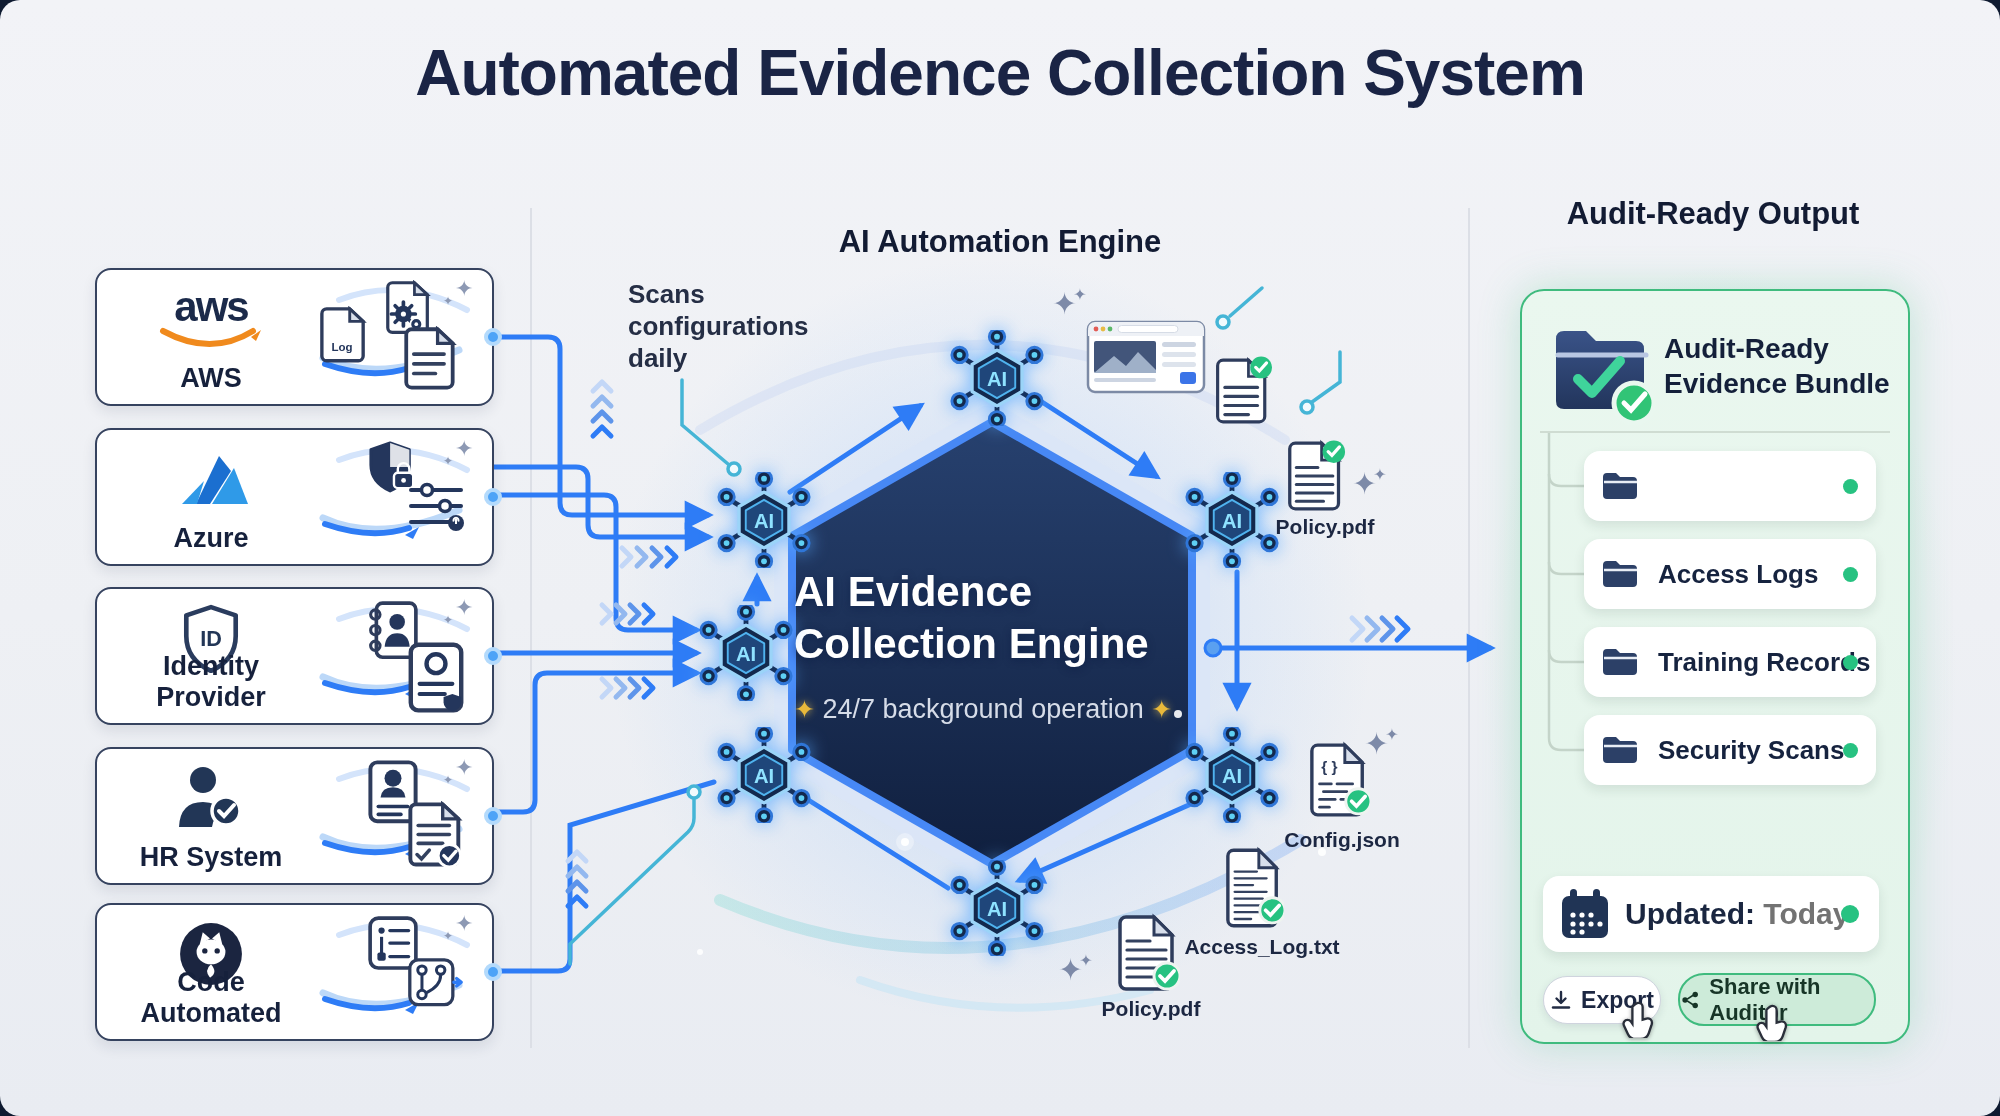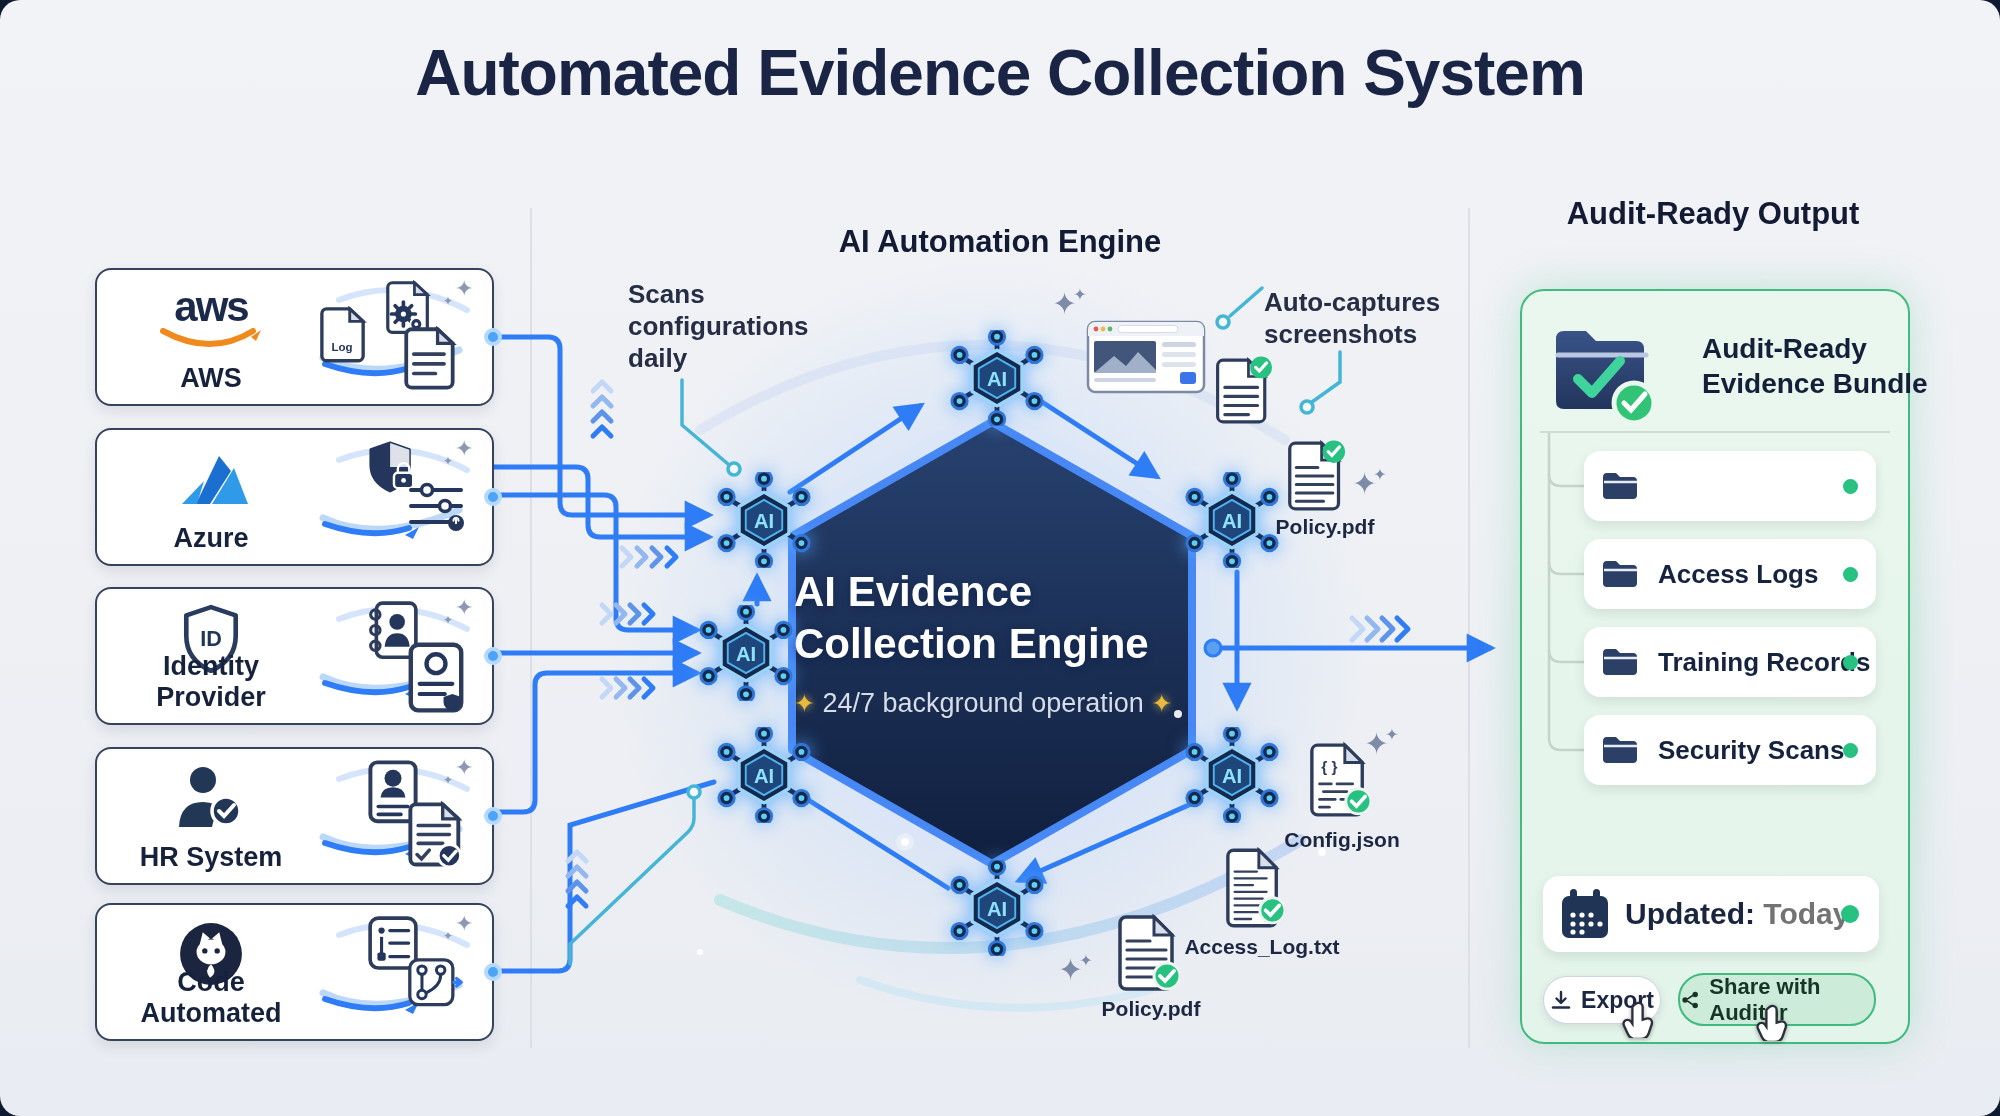--- a/index.html
+++ b/index.html
@@ -32,21 +32,21 @@
   .card-dot{position:absolute;right:-10px;top:50%;margin-top:-9px;width:18px;height:18px;border-radius:50%;
     background:#4da3f7;border:4px solid #b3dafc;box-sizing:border-box;}
   .aws-wrap{display:flex;flex-direction:column;align-items:center;}
   .aws-word{font-size:42px;font-weight:800;color:#1b2a4a;letter-spacing:-2px;line-height:40px;}
 
   
   #main-hex{position:absolute;left:760px;top:406px;}
   .core-text{position:absolute;left:794px;top:566px;width:396px;text-align:left;pointer-events:none;}
   .core-title{font-size:42px;line-height:52px;font-weight:800;color:#ffffff;
     text-shadow:0 2px 8px rgba(0,20,60,.45);}
-  .core-sub{margin-top:16px;font-size:27px;line-height:34px;font-weight:500;color:#d6dce8;}
+  .core-sub{margin-top:22px;font-size:27px;line-height:34px;font-weight:500;color:#d6dce8;}
   .spark-gold{color:#e9b93b;text-shadow:0 0 8px rgba(240,200,80,.8);font-size:25px;}
 
   .ai-node{position:absolute;width:96px;height:96px;filter:drop-shadow(0 0 9px rgba(90,170,255,.85));}
   .ai-node svg{width:100%;height:100%;}
 
   
   #overlay{position:absolute;left:0;top:0;}
 
   
   .annot{position:absolute;font-size:26px;line-height:32px;font-weight:600;color:#252e45;}
@@ -58,21 +58,21 @@
   .file-label{position:absolute;text-align:center;font-size:21px;font-weight:700;color:#1c2742;}
   .sparkle{position:absolute;color:#7d8aa8;pointer-events:none;}
   .sparkle .s1{font-size:30px;}
   .sparkle .s2{font-size:16px;position:relative;top:-14px;left:-4px;}
 
   
   .out-panel{position:absolute;left:1520px;top:289px;width:386px;height:751px;border-radius:24px;
     background:linear-gradient(180deg,#eaf7ef 0%,#e3f4ea 100%);
     border:2.5px solid #3fbb7e;box-shadow:0 0 40px rgba(80,200,140,.30);}
   .bundle-title{position:absolute;left:142px;top:40px;width:236px;
-    font-size:28px;line-height:35px;font-weight:800;color:#14203a;margin-left:38px;}
+    font-size:28px;line-height:35px;font-weight:800;color:#14203a;}
   .panel-divider{position:absolute;left:18px;top:140px;width:350px;height:2px;background:#cfdcd2;}
   .folder-row{position:absolute;left:62px;width:292px;height:70px;background:#ffffff;border-radius:16px;
     box-shadow:0 5px 12px rgba(20,50,35,.10);}
   .folder-row .row-label{position:absolute;left:74px;top:0;height:70px;display:flex;align-items:center;
     font-size:26px;font-weight:700;color:#16233f;}
   .folder-row .row-dot{position:absolute;right:18px;top:28px;width:15px;height:15px;border-radius:50%;background:#27c281;}
   .folder-row .row-folder{position:absolute;left:16px;top:18px;}
   .updated-card{position:absolute;left:21px;top:585px;width:336px;height:76px;background:#ffffff;border-radius:16px;
     box-shadow:0 5px 12px rgba(20,50,35,.10);display:flex;align-items:center;}
   .updated-text{font-size:30px;color:#1a2640;margin-left:14px;}
@@ -372,21 +372,20 @@
           <circle cx="89" cy="26" r="3" fill="#5fd0f4"></circle>
           <circle cx="89" cy="74" r="8" fill="#13294d" stroke="#2f76d8" stroke-width="3"></circle>
           <circle cx="89" cy="74" r="3" fill="#5fd0f4"></circle>
     <polygon points="50,21 76,36 76,64 50,79 24,64 24,36" fill="#13294d" stroke="#9bd4f8" stroke-width="3.5" stroke-linejoin="round"></polygon>
     <polygon points="50,29 69,40 69,60 50,71 31,60 31,40" fill="rgba(60,140,230,0.30)" stroke="#4fb2ee" stroke-width="2" stroke-linejoin="round"></polygon>
     <text x="50" y="58" text-anchor="middle" font-size="21" font-weight="bold" fill="#8fe2ff" font-family="Liberation Sans, sans-serif">AI</text>
         </svg></div>
     </div>
 
   <div class="annot" id="annot-scan">Scans configurations daily</div>
-  <div class="annot" id="annot-capture">Auto-captures screenshots</div>
 
   <svg class="file-item" style="left:1086px;top:320px" width="120" height="74" viewBox="0 0 120 74">
     <rect x="2" y="2" width="116" height="70" rx="7" fill="#ffffff" stroke="#7c8aa5" stroke-width="2.5"></rect>
     <rect x="2" y="2" width="116" height="14" rx="7" fill="#eef1f6"></rect>
       <rect x="2" y="10" width="116" height="6" fill="#eef1f6"></rect>
     <circle cx="10" cy="9" r="2.4" fill="#e25c55"></circle>
       <circle cx="17" cy="9" r="2.4" fill="#e8bb45"></circle>
       <circle cx="24" cy="9" r="2.4" fill="#5cb868"></circle>
     <rect x="32" y="5.5" width="60" height="7" rx="3.5" fill="#ffffff" stroke="#d6dce6"></rect>
     <rect x="8" y="21" width="62" height="32" rx="2" fill="#42557a"></rect>

